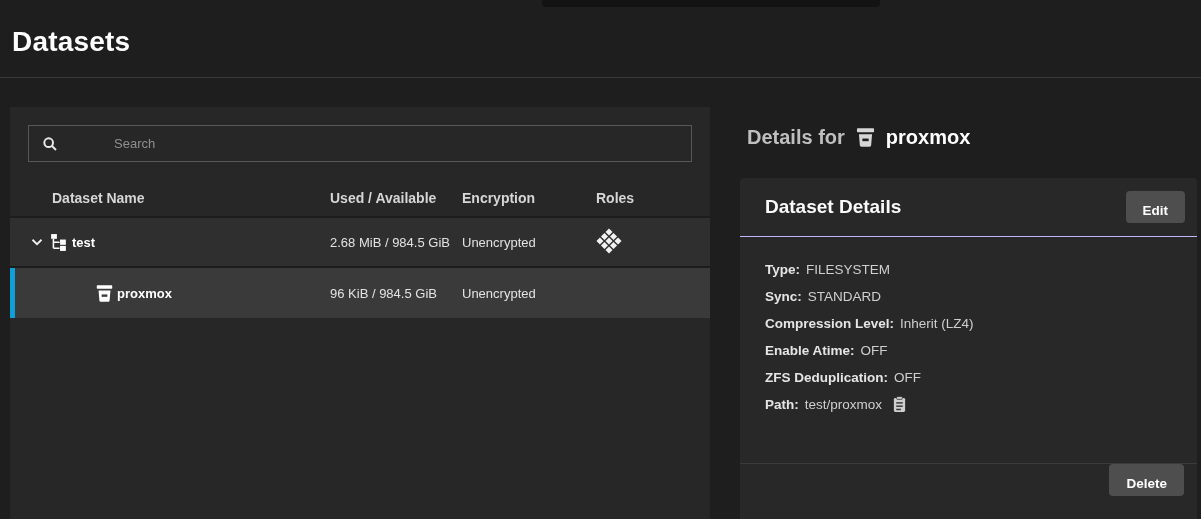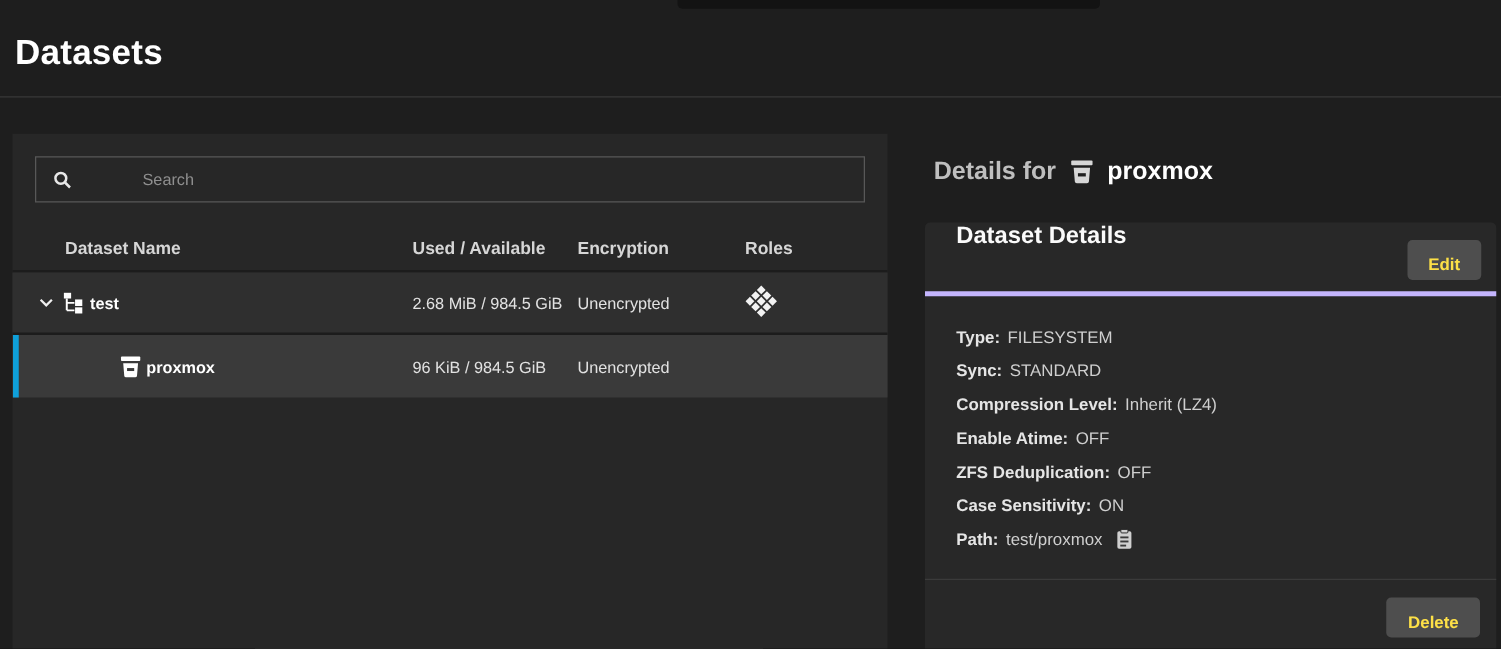--- a/index.html
+++ b/index.html
@@ -66,30 +66,29 @@
     font-size: 20px; font-weight: bold;
   }
   .details-heading .prefix { color: #bfbfbf; }
   .details-heading .dsname { color: #ffffff; }
 
   .details-card {
     position: absolute; left: 740px; top: 178px; right: 4px; bottom: 0;
     background: #282828; border-radius: 4px 4px 0 0;
   }
   .card-header {
-    display: flex; height: 59px;
-    padding: 0 12px 0 25px; border-bottom: 4px solid #c4b5fd;
+    display: flex; align-items: center; height: 59px;
+    padding: 0 12px 0 25px; border-bottom: 1px solid #c4b5fd;
   }
   .card-title { font-size: 19px; font-weight: bold; color: #fafafa; }
   .btn {
-    margin-left: auto; background: #4e4e4e; color: #fde047;
+    margin-left: auto; background: #4e4e4e; color: #ffffff;
     border: none; border-radius: 4px; height: 32px; padding: 12px 17px;
     font-size: 13.5px; font-weight: bold; font-family: "Liberation Sans", sans-serif;
     cursor: pointer;
-    margin-top: 14px;
   }
   .card-body { padding: 19px 25px; }
   .field-line { line-height: 27px; font-size: 13.5px; display: flex; align-items: center; }
   .field-label { font-weight: bold; color: #e5e5e5; white-space: pre; }
   .field-value { color: #cfcfcf; margin-left: 6px; }
   .copy-btn { background: none; border: none; cursor: pointer; margin-left: 10px; display: flex; align-items: center; padding: 0; }
   .card-footer {
     position: absolute; left: 0; right: 0; bottom: 0; height: 56px;
     border-top: 1px solid #3b3b3b; display: flex; align-items: flex-start;
     justify-content: flex-end; padding-right: 13px;
@@ -206,24 +205,20 @@
       </div>
       <div class="field-line">
         <span class="field-label">Enable Atime:</span>
         <span class="field-value">OFF</span>
       </div>
       <div class="field-line">
         <span class="field-label">ZFS Deduplication:</span>
         <span class="field-value">OFF</span>
       </div>
       <div class="field-line">
-        <span class="field-label">Case Sensitivity:</span>
-        <span class="field-value">ON</span>
-      </div>
-      <div class="field-line">
         <span class="field-label">Path:</span>
         <span class="field-value">test/proxmox</span>
         <button class="copy-btn">
           <svg width="15" height="17" viewBox="0 0 16 18">
             <rect x="2" y="2" width="12" height="15" rx="1.5" fill="#cfcfcf"></rect>
             <rect x="5" y="0.5" width="6" height="3" rx="0.8" fill="#cfcfcf" stroke="#282828" stroke-width="0.8"></rect>
             <rect x="4.5" y="6.5" width="7" height="1.6" fill="#3a3a3a"></rect>
             <rect x="4.5" y="10" width="7" height="1.6" fill="#3a3a3a"></rect>
             <rect x="4.5" y="13.5" width="5" height="1.6" fill="#3a3a3a"></rect>
           </svg>

